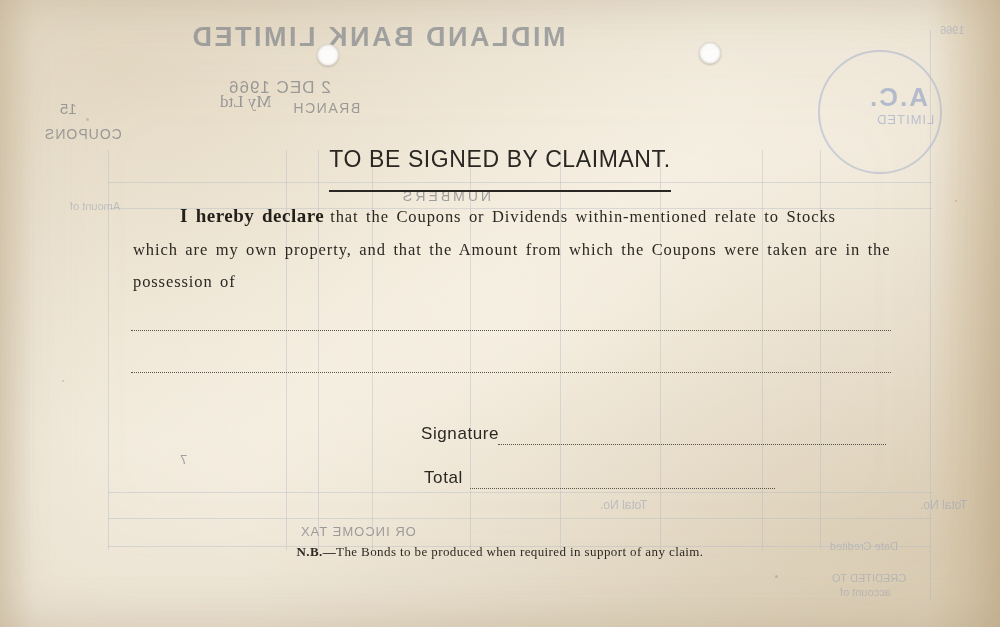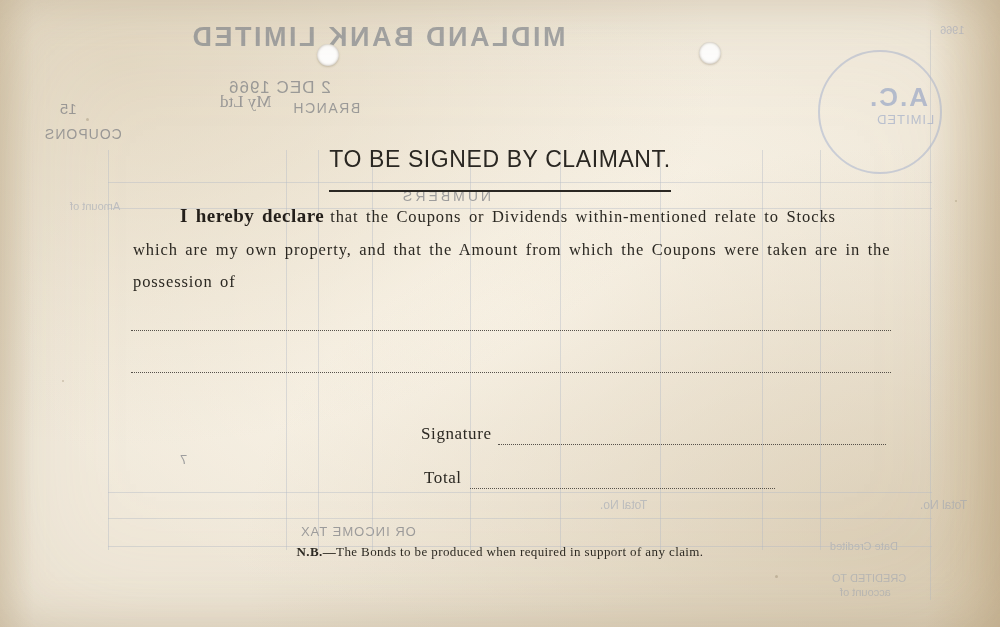--- a/index.html
+++ b/index.html
@@ -198,21 +198,21 @@
   .dotted-rule {
     position: absolute;
     border-bottom: 1px dotted #56514a;
     height: 0;
   }
   #rule-1 { top: 330px; left: 131px; width: 760px; }
   #rule-2 { top: 372px; left: 131px; width: 760px; }
 
   .field-row {
     position: absolute;
-    font-family: Liberation Serif, serif;
+    font-family: Liberation Sans, sans-serif;
     font-size: 17px;
     color: #2b2822;
     letter-spacing: 0.6px;
   }
   #field-signature { top: 424px; left: 421px; }
   #field-date { top: 468px; left: 424px; }
   .field-label { display: inline-block; }
   .field-rule-sig {
     position: absolute;
     top: 444px; left: 498px; width: 388px;

